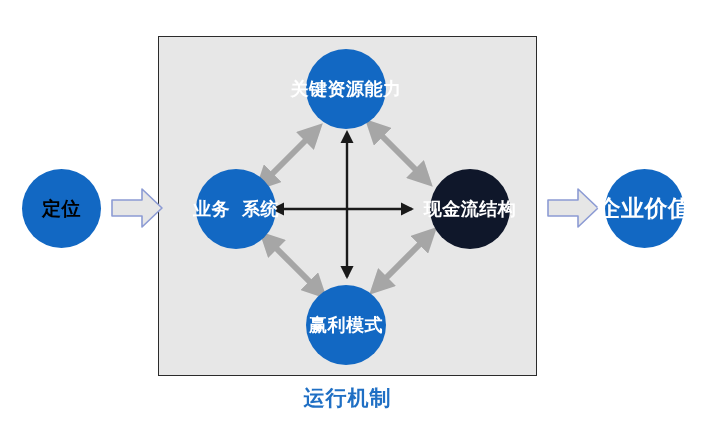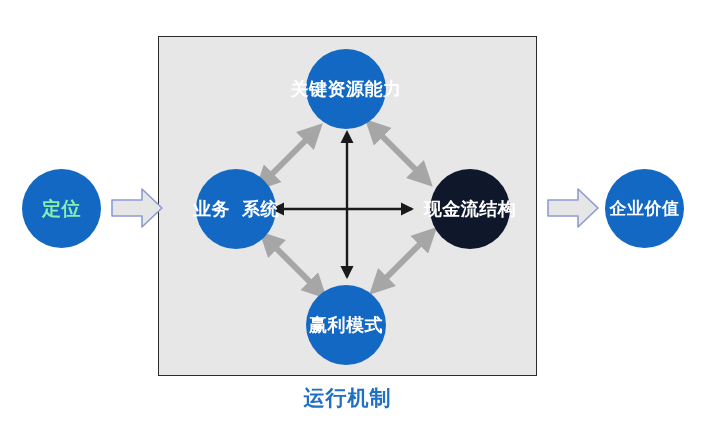--- a/index.html
+++ b/index.html
@@ -39,21 +39,21 @@
     white-space: nowrap;
   }
 
   
   #circle-positioning {
     left: 22px;  top: 169px;  width: 79px;  height: 79px;
     font-size: 19px;
   }
   #circle-enterprise-value {
     left: 605px; top: 169px;  width: 79px;  height: 79px;
-    font-size: 17px;
+    font-size: 23px;
   }
 
   
   #circle-key-resource {
     left: 306px; top: 49px;   width: 80px;  height: 80px;
     font-size: 18px;
   }
   #circle-business-system {
     left: 196px; top: 169px;  width: 80px;  height: 80px;
     font-size: 18px;
@@ -150,21 +150,21 @@
   </svg>
 
   <svg class="block-arrow" id="block-arrow-left" viewBox="0 0 54 44" xmlns="http://www.w3.org/2000/svg">
     <path d="M2,14 L32,14 L32,3 L52,22 L32,41 L32,30 L2,30 Z" fill="#E6E6E6" stroke="#8C9BD4" stroke-width="1.6" stroke-linejoin="round"></path>
   </svg>
 
   <svg class="block-arrow" id="block-arrow-right" viewBox="0 0 54 44" xmlns="http://www.w3.org/2000/svg">
     <path d="M2,14 L32,14 L32,3 L52,22 L32,41 L32,30 L2,30 Z" fill="#E6E6E6" stroke="#8C9BD4" stroke-width="1.6" stroke-linejoin="round"></path>
   </svg>
 
-  <div class="node-circle" id="circle-positioning" style="background: rgb(18, 104, 195); color: #86efac;">
+  <div class="node-circle" id="circle-positioning" style="background: rgb(18, 104, 195); color: #000000;">
     <span class="line">定位</span>
   </div>
 
   <div class="node-circle" id="circle-key-resource" style="background: rgb(18, 104, 195); color: rgb(255, 255, 255);">
     <span class="line">关键资</span>
     <span class="line">源能力</span>
   </div>
 
   <div class="node-circle" id="circle-business-system" style="background: rgb(18, 104, 195); color: rgb(255, 255, 255); gap: 12px;">
     <span class="line">业务</span>

